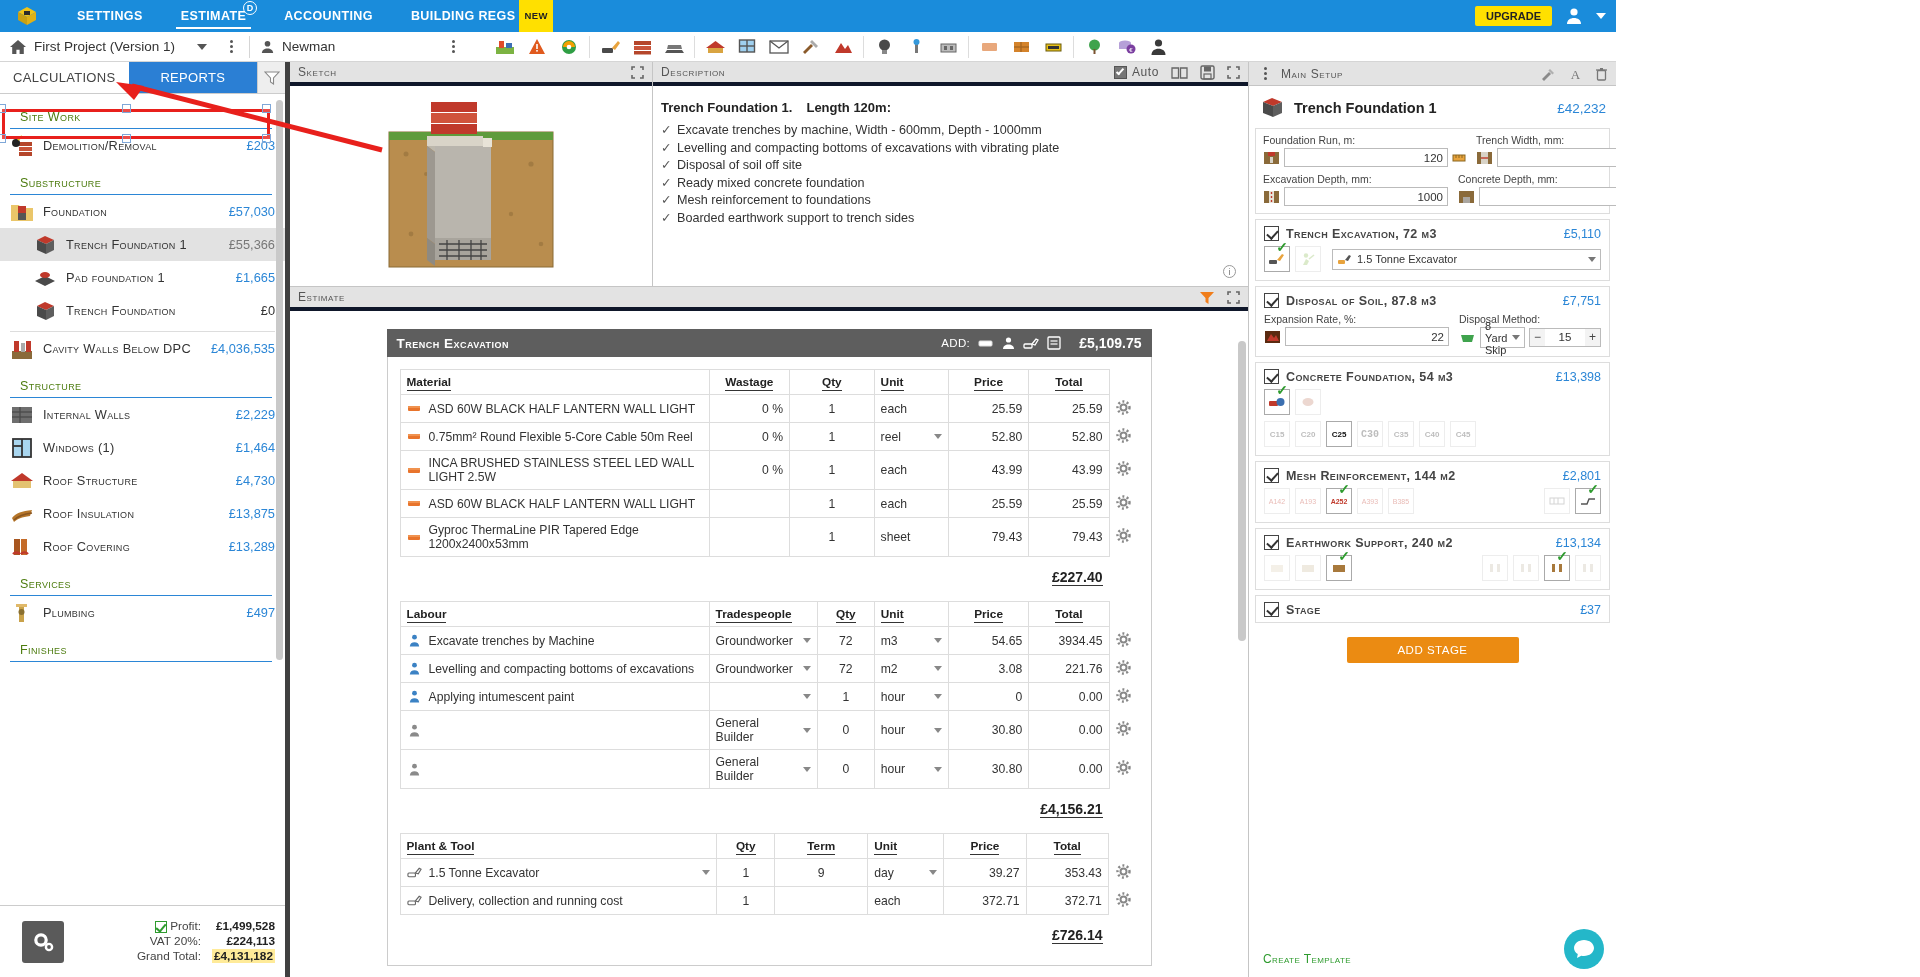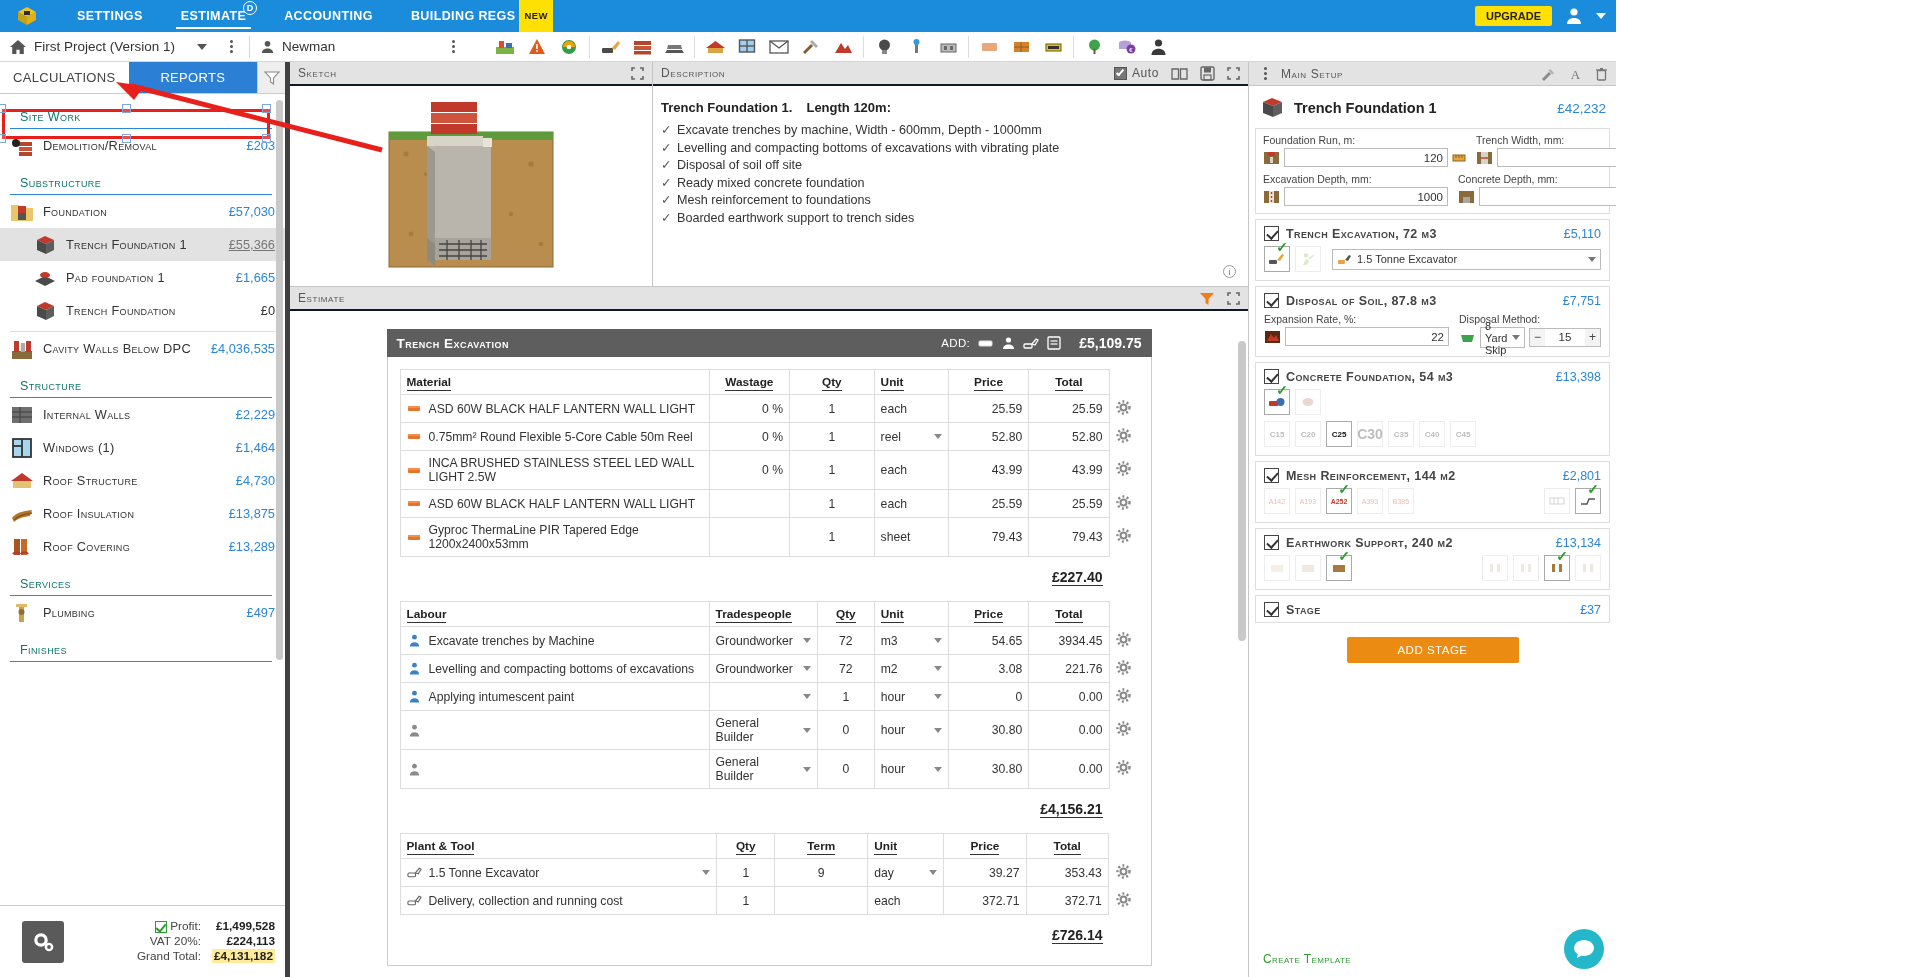--- a/index.html
+++ b/index.html
@@ -70,52 +70,52 @@
   .sidebar { width: 290px; border-right: 5px solid #404040; background: #fff; display:flex; flex-direction: column; position: relative;}
   .tabs { display: flex; height: 32px; border-bottom: 1px solid #ccc; position: relative;}
   .tab {
     flex: 1; display:flex; align-items:center; justify-content:center;
     font-size: 13px; color: #444; background:#fff; cursor:pointer; letter-spacing:.3px;
   }
   .tab.active { background: #2b7fd4; color: #fff; }
   .tab-filter { width: 28px; display:flex; align-items:center; justify-content:center; background:#eee; border-left:1px solid #ccc; cursor:pointer;}
   .sb-scroll { flex: 1; overflow: hidden; position: relative; padding-top: 4px;}
   .grp {
-    font-size: 12.5px; color: #0f766e; font-variant: small-caps; letter-spacing: .4px;
+    font-size: 12.5px; color: #4d7c0f; font-variant: small-caps; letter-spacing: .4px;
     padding: 12px 0 4px 10px; border-bottom: 1px solid #2b86d6; margin: 0 13px 0 10px;
   }
   .grp-wrap { margin-bottom: 2px;}
   .row {
     display:flex; align-items:center; height: 33px; padding-left: 10px; padding-right: 10px; cursor: pointer;
   }
   .row.sub { padding-left: 33px; }
   .row.selected { background: #e2e2e2; }
   .row .ic { width: 24px; height: 24px; margin-right: 9px; flex: 0 0 24px;}
   .row .lbl { font-size: 12.8px; color: #333; font-variant: small-caps; letter-spacing:.3px; white-space: nowrap; overflow:hidden;}
   .row .amt { margin-left:auto; font-size: 12.8px; color: #2b86d6; }
-  .row.selected .amt { color: #777; text-decoration: underline; }
+  .row.selected .amt { color: #777; }
   .row .amt.zero { color:#333;}
   .row .amt.grey { color:#777; }
   .hr-lite { height:1px; background:#ddd; margin: 4px 10px 0 10px;}
   .sb-scrollbar { position:absolute; right:2px; top:6px; width:7px; height: 560px; background:#c9c9c9; border-radius:4px;}
 
   .sb-footer { border-top: 1px solid #ccc; height: 72px; display:flex; align-items:center; padding: 0 10px; }
   .gear-btn { width: 42px; height: 42px; background:#5a5a5a; border-radius: 3px; display:flex;align-items:center;justify-content:center; margin-left: 12px; cursor:pointer;}
   .totals { margin-left: auto; font-size: 11.8px; }
   .totals .tl { display:flex; justify-content:flex-end; align-items:center; line-height: 15px; }
   .totals .tk { color:#444; text-align:right; }
   .totals .tv { width: 74px; text-align:right; font-weight:bold; color:#222;}
   .chk-green { width:12px;height:12px;border:1.5px solid #2e9b2e; margin-right:3px; position:relative; display:inline-block; vertical-align:-2px;}
   .chk-green::after{content:"";position:absolute;left:2px;top:0px;width:4px;height:8px;border:solid #2e9b2e;border-width:0 2px 2px 0;transform:rotate(40deg);}
   .hl-yellow { background:#ffeb99; padding: 0 2px;}
 
   
   .center { flex: 1; display:flex; flex-direction: column; min-width:0; }
   .panel-head {
-    height: 24px; background:#e3e3e3; border-bottom:2px solid #0f172a; display:flex; align-items:center;
+    height: 24px; background:#e3e3e3; border-bottom:4px solid #0f172a; display:flex; align-items:center;
     padding: 0 8px; font-size: 12px; color:#555; font-variant: small-caps; letter-spacing:.6px;
   }
   .ph-right { margin-left:auto; display:flex; align-items:center; gap: 12px;}
   .top-split { height: 225px; display:flex; border-bottom:1px solid #c5c5c5;}
   .sketch-pane { width: 363px; border-right:1px solid #c5c5c5; display:flex;flex-direction:column; background:#fff;}
   .sketch-body { flex:1; display:flex; align-items:center; justify-content:center; position:relative;}
   .desc-pane { flex:1; display:flex; flex-direction:column; min-width:0; background:#fff;}
   .desc-body { flex:1; padding: 14px 0 0 8px; position:relative;}
   .desc-title { font-size: 13px; font-weight: bold; color:#222; margin-bottom: 7px;}
   .desc-title .sp { display:inline-block; width:14px;}
@@ -1302,21 +1302,21 @@
               <div class="ibtn dim">
                   <span style="font-size:8px;font-weight:bold;color:#444;">C15</span>
                 </div>
               <div class="ibtn dim">
                   <span style="font-size:8px;font-weight:bold;color:#444;">C20</span>
                 </div>
               <div class="ibtn on">
                   <span style="font-size:8px;font-weight:bold;color:#111;">C25</span>
                 </div>
               <div class="ibtn dim">
-                  <span style="font-size:14px;font-weight:bold;color:#444;">C30</span>
+                  <span style="font-size:10px;font-weight:bold;color:#444;font-family:Liberation Mono, monospace;">C30</span>
                 </div>
               <div class="ibtn dim">
                   <span style="font-size:8px;font-weight:bold;color:#444;">C35</span>
                 </div>
               <div class="ibtn dim">
                   <span style="font-size:8px;font-weight:bold;color:#444;">C40</span>
                 </div>
               <div class="ibtn dim">
                   <span style="font-size:8px;font-weight:bold;color:#444;">C45</span>
                 </div>

